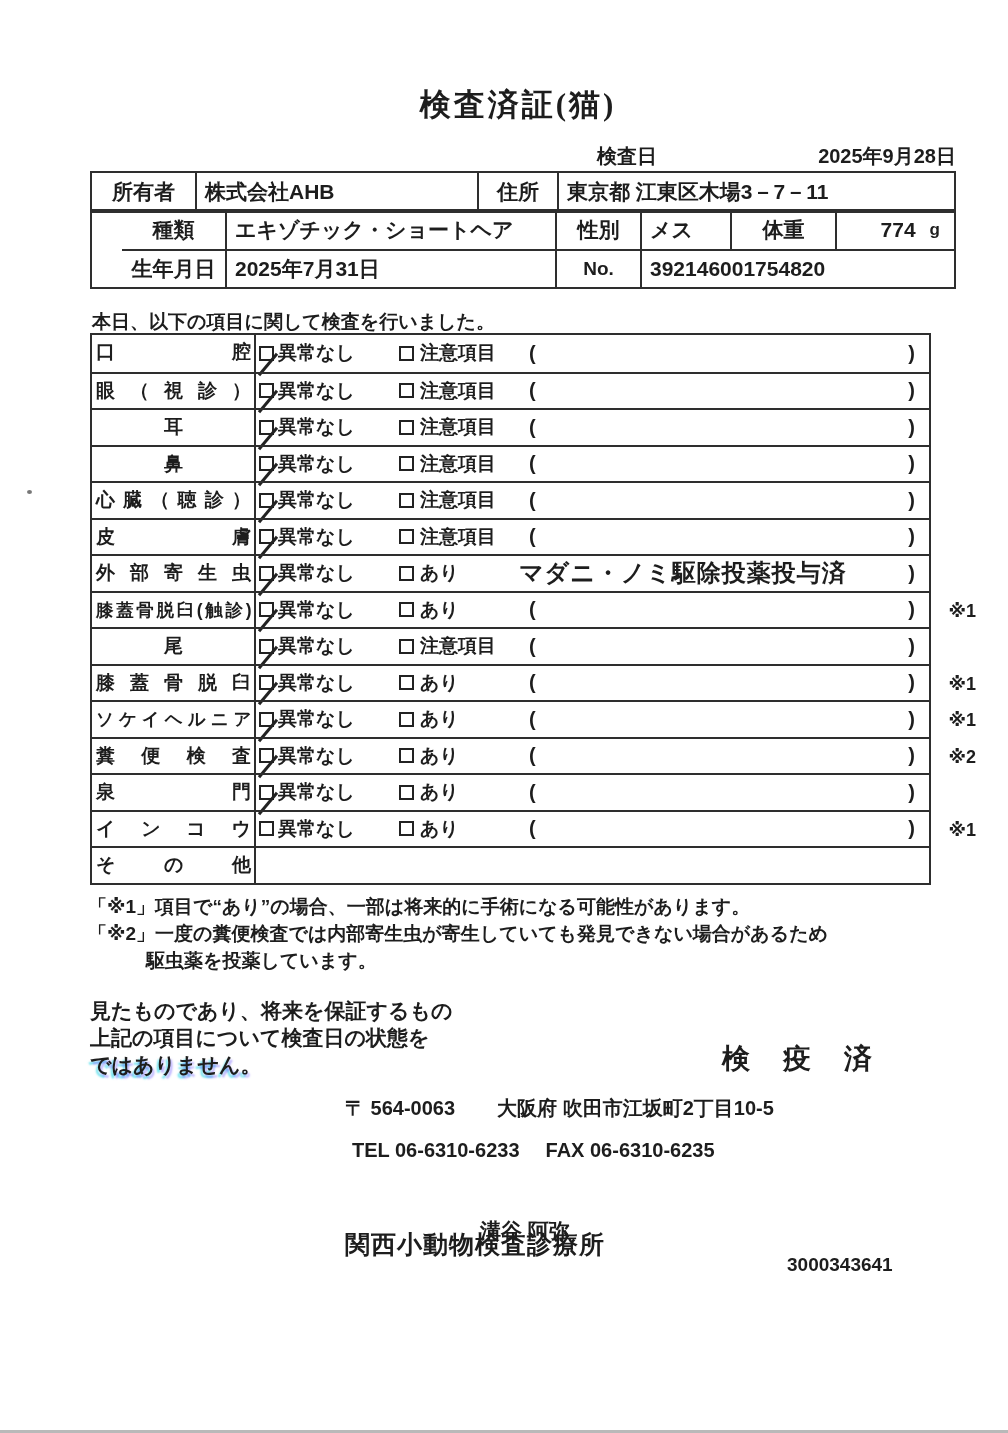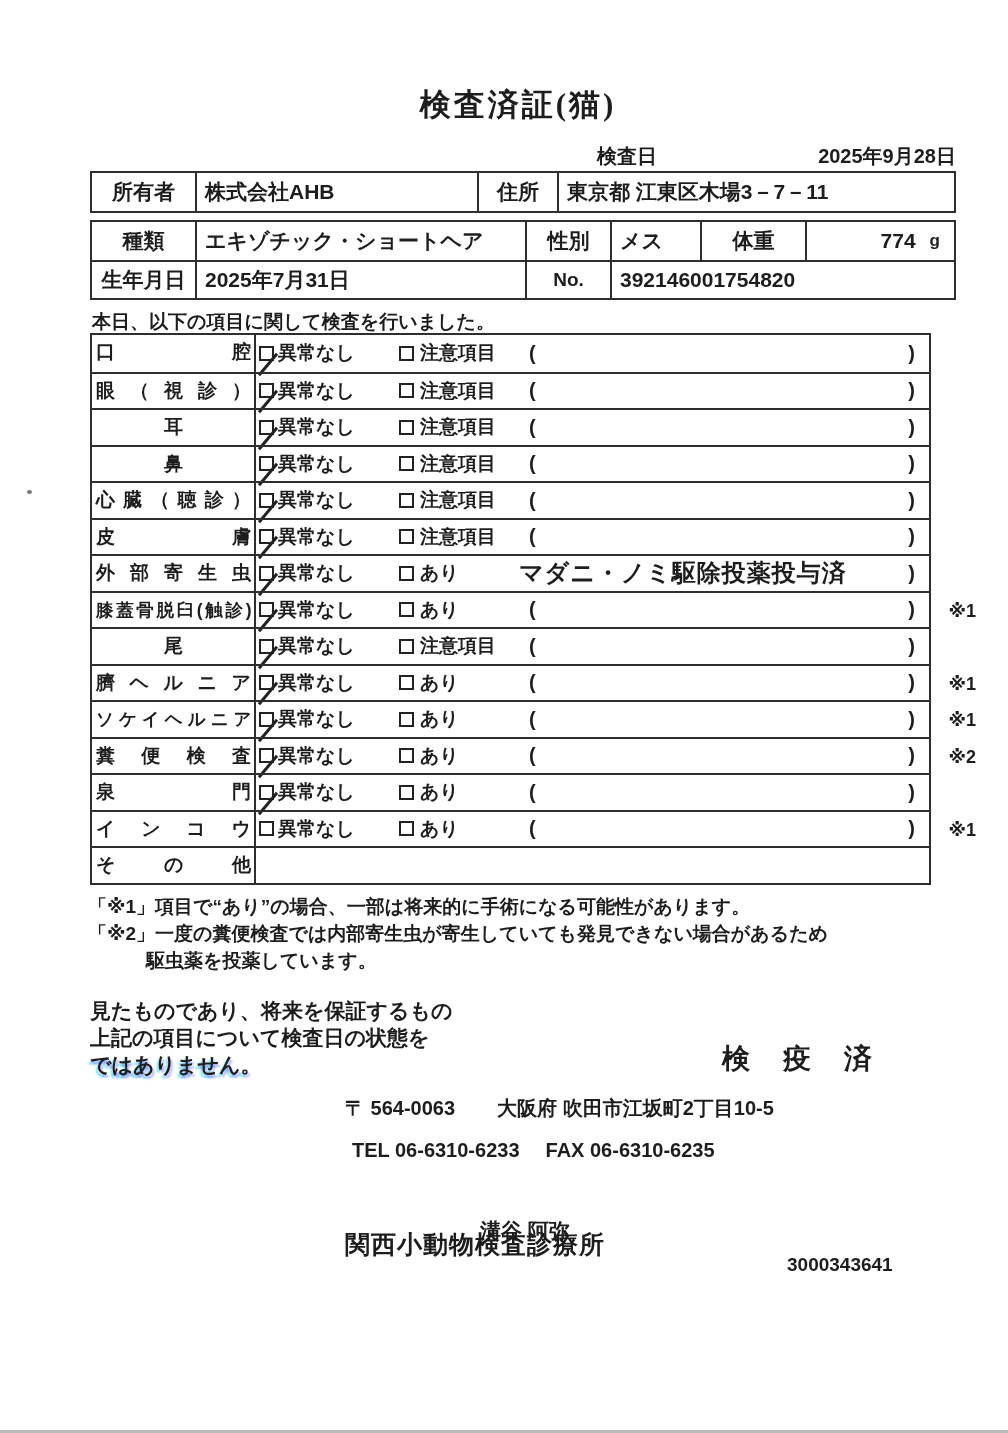--- a/index.html
+++ b/index.html
@@ -105,21 +105,21 @@
 
   <div class="tbl" style="top:171px;">
     <div class="trow">
       <div class="tcell hdr w-owner">所有者</div>
       <div class="tcell val w-ownerval">株式会社AHB</div>
       <div class="tcell hdr w-addr">住所</div>
       <div class="tcell last">東京都 江東区木場3－7－11</div>
     </div>
   </div>
 
-  <div class="tbl" style="top:220px;">
+  <div class="tbl" style="top:209px;padding-left:30px;">
     <div class="trow">
       <div class="tcell hdr w-kind">種類</div>
       <div class="tcell val w-kindval">エキゾチック・ショートヘア</div>
       <div class="tcell hdr w-sex">性別</div>
       <div class="tcell val w-sexval">メス</div>
       <div class="tcell hdr w-weight">体重</div>
       <div class="tcell last weight-val">
         <span>774</span>
         <span class="unit">g</span>
       </div>
@@ -229,21 +229,21 @@
         <div class="econtent">
           <span class="cb cb1 checked"></span>
           <span class="opt1-label">異常なし</span>
           <span class="cb cb2"></span>
           <span class="opt2-label">注意項目</span>
           <span class="paren-open">(</span>
           <span class="paren-close">)</span>
         </div>
       </div>
       <div class="erow">
-        <div class="elabel">臍ヘルニア</div>
+        <div class="elabel">膝蓋骨脱臼</div>
         <div class="econtent">
           <span class="cb cb1 checked"></span>
           <span class="opt1-label">異常なし</span>
           <span class="cb cb2"></span>
           <span class="opt2-label">あり</span>
           <span class="paren-open">(</span>
           <span class="paren-close">)</span>
         </div>
         <span class="emark">※1</span>
       </div>

